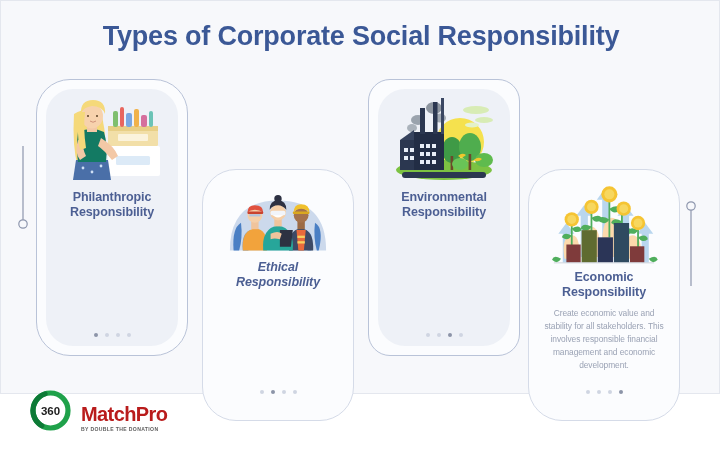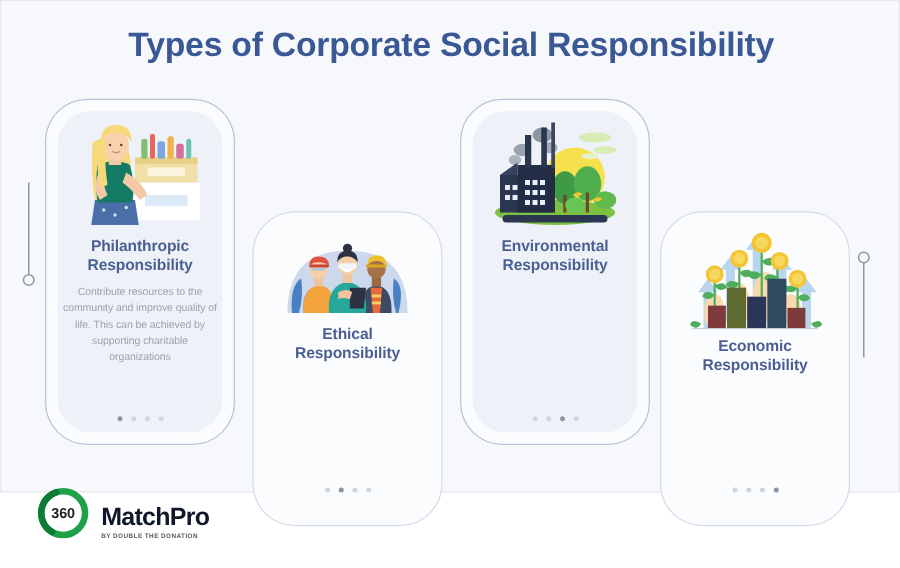--- a/index.html
+++ b/index.html
@@ -60,21 +60,21 @@
   .dot.on{background:#8c94a8;}
   
   .logo{position:absolute;left:28px;top:388px;display:flex;align-items:flex-end;gap:9px;}
   .logo-ring{width:43px;height:43px;position:relative;}
   .logo-num{
     position:absolute;left:0;top:0;width:43px;height:43px;
     display:flex;align-items:center;justify-content:center;
     font-size:11.5px;font-weight:bold;color:#1d1d1d;
   }
   .logo-txt{display:flex;flex-direction:column;line-height:1;}
-  .logo-main{font-size:20px;font-weight:bold;color:#0f172a;letter-spacing:-0.6px;}
+  .logo-main{font-size:20px;font-weight:bold;color:#b91c1c;letter-spacing:-0.6px;}
   .logo-sub{font-size:5.1px;font-weight:bold;color:#5d5d5d;letter-spacing:0.35px;margin-top:3px;}
 </style>
 </head>
 <body>
 
 <div class="frame">
 
   <div class="title">Types of Corporate Social Responsibility</div>
 
   <svg class="connector" viewBox="0 0 720 454">
@@ -124,33 +124,32 @@
         <path d="M24,18 Q20,40 24,56 L30,54 Q27,34 29,18Z" fill="#f5d97a"></path>
         <circle cx="32" cy="22" r="1" fill="#5a4026"></circle>
         <circle cx="41" cy="22" r="1" fill="#5a4026"></circle>
         <path d="M34,27 Q37,29.5 40,27" stroke="#c98a74" stroke-width="0.9" fill="none"></path>
       </svg>
 
       <div class="c-head">
         <span>Philanthropic</span><br>
         <span>Responsibility</span>
       </div>
-      <div class="c-text">Contribute resources to the community and improve quality of life. This can be achieved by supporting charitable organizations</div>
     </div>
     <div class="dots" style="bottom:18px;">
       <span class="dot on"></span>
       <span class="dot"></span>
       <span class="dot"></span>
       <span class="dot"></span>
     </div>
   </div>
 
   <div class="card soft plain" style="left:201px;top:168px;width:152px;height:252px;">
     <div class="card-inner"></div>
-    <div class="card-body" style="padding-top:12px;">
+    <div class="card-body" style="padding-top:12px;font-style:italic;">
 
       <svg class="illus wide" viewBox="0 0 120 80" style="height:74px;">
         <path d="M8,74 Q8,20 60,20 Q112,20 112,74 Z" fill="#ccd9ec"></path>
 
         <path d="M12,74 Q10,50 20,44 Q22,60 18,74Z" fill="#4a7fc4"></path>
         <path d="M104,74 Q110,50 100,44 Q98,60 102,74Z" fill="#4a7fc4"></path>
         <path d="M22,74 Q20,56 30,52 Q31,64 28,74Z" fill="#6b9ad6"></path>
         <path d="M96,74 Q100,56 90,52 Q89,64 92,74Z" fill="#6b9ad6"></path>
 
         <path d="M22,74 Q20,52 36,50 Q50,52 48,74Z" fill="#f2a33c"></path>
@@ -187,21 +186,21 @@
       </div>
     </div>
     <div class="dots" style="bottom:26px;">
       <span class="dot"></span>
       <span class="dot on"></span>
       <span class="dot"></span>
       <span class="dot"></span>
     </div>
   </div>
 
-  <div class="card" style="left:367px;top:78px;width:152px;height:277px;">
+  <div class="card" style="left:367px;top:78px;width:152px;height:277px;border-radius:22px;">
     <div class="card-inner"></div>
     <div class="card-body">
 
       <svg class="illus" viewBox="0 0 112 92">
 
         <circle cx="72" cy="48" r="24" fill="#f5e14e"></circle>
 
         <ellipse cx="88" cy="16" rx="13" ry="4" fill="#d8ecb5"></ellipse>
         <ellipse cx="96" cy="26" rx="9" ry="3" fill="#d8ecb5"></ellipse>
         <ellipse cx="84" cy="31" rx="7" ry="2.4" fill="#e4f2c9"></ellipse>
@@ -323,20 +322,21 @@
 
         <path d="M12,88 q-8,-5 -10,1 q6,6 10,-1Z" fill="#4fae5c"></path>
         <path d="M110,88 q8,-5 10,1 q-6,6 -10,-1Z" fill="#4fae5c"></path>
         <line x1="4" y1="92.5" x2="116" y2="92.5" stroke="#c9cfd9" stroke-width="1"></line>
       </svg>
 
       <div class="c-head">
         <span>Economic</span><br>
         <span>Responsibility</span>
       </div>
+      <div class="c-text">Create economic value and stability for all stakeholders. This involves responsible financial management and economic development.</div>
     </div>
     <div class="dots" style="bottom:26px;">
       <span class="dot"></span>
       <span class="dot"></span>
       <span class="dot"></span>
       <span class="dot on"></span>
     </div>
   </div>
 
   <div class="logo">

